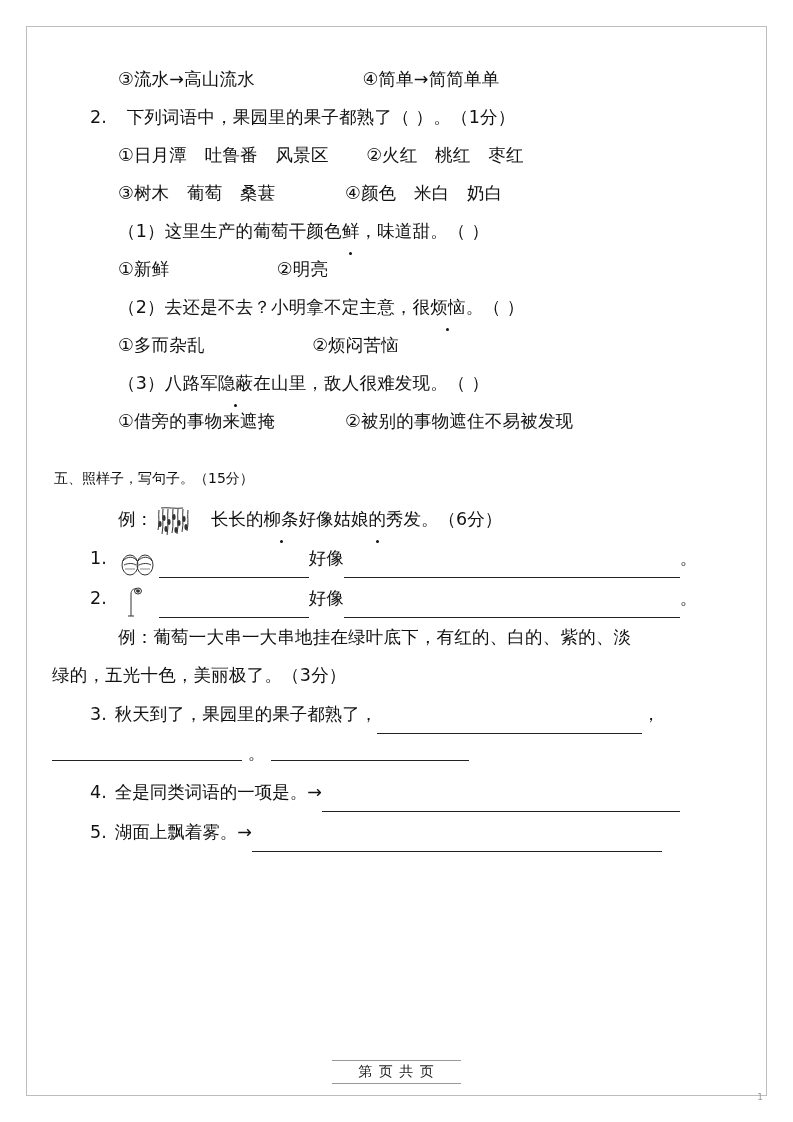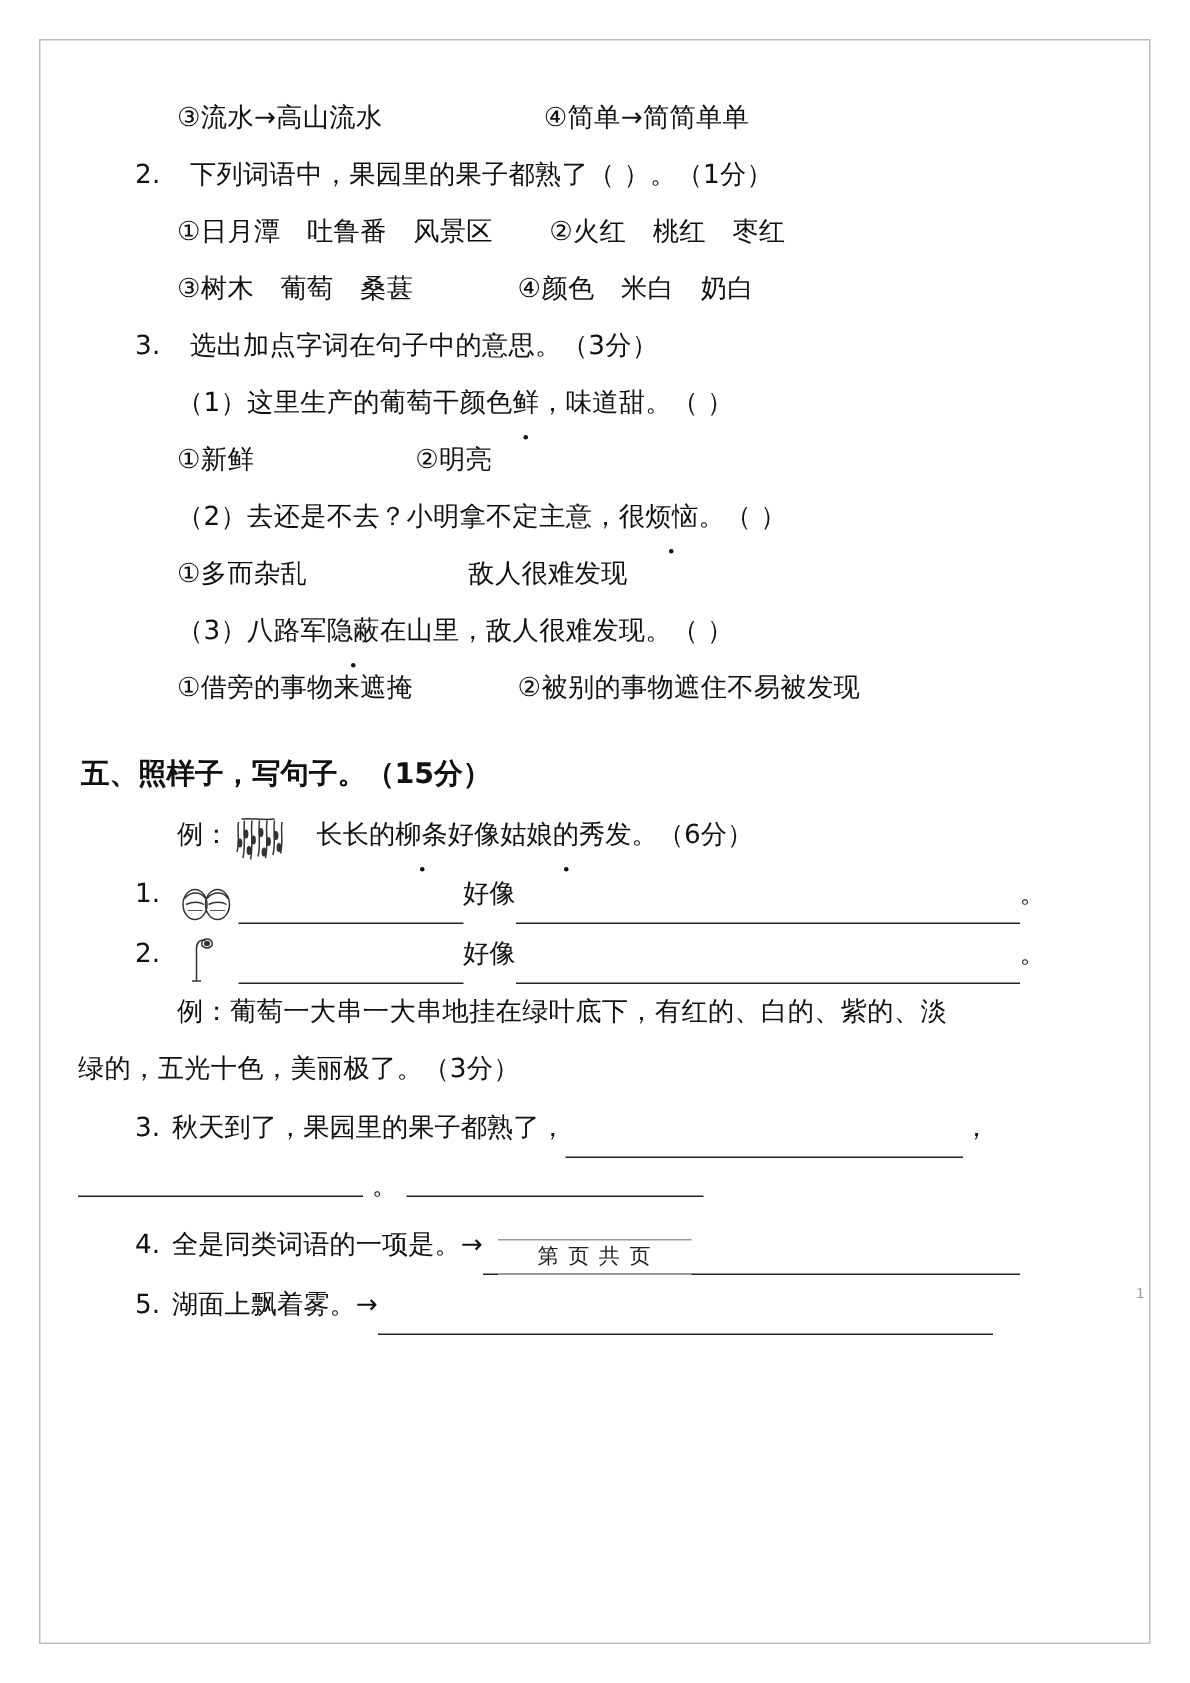--- a/index.html
+++ b/index.html
@@ -12,21 +12,21 @@
     height: 1122px;
     font-family: "DejaVu Sans", "Liberation Sans", sans-serif;
     color: #111111;
     position: relative;
     overflow: hidden;
   }
   .page {
     position: absolute;
     left: 0; top: 0;
     width: 793px;
-    height: 888px;
+    height: 1122px;
     box-sizing: border-box;
     padding: 60px 52px 40px 52px;
   }
   .frame {
     position: absolute;
     left: 26px; top: 26px;
     width: 741px;
     height: 1070px;
     border: 1px solid #bdbdbd;
     box-sizing: border-box;
@@ -60,22 +60,22 @@
     left: 50%;
     bottom: -5px;
     width: 3px;
     height: 3px;
     margin-left: -1.5px;
     border-radius: 50%;
     background: #111;
   }
 
   .section-title {
-    font-size: 19px;
-    font-weight: bold;
+    font-size: 14px;
+    font-weight: normal;
     line-height: 44px;
     padding-left: 2px;
     margin-top: 16px;
   }
 
   .answer-rule {
     display: inline-block;
     border-bottom: 1px solid #222;
     height: 17px;
     vertical-align: -2px;
@@ -149,42 +149,37 @@
     <span class="seg">①日月潭　吐鲁番　风景区</span>
     <span class="gap-sm"></span>
     <span class="seg">②火红　桃红　枣红</span>
   </div>
   <div class="line indent2">
     <span class="seg">③树木　葡萄　桑葚</span>
     <span class="gap-md"></span>
     <span class="seg">④颜色　米白　奶白</span>
   </div>
 
-  <div class="line num-item">
-    <span class="seg">3.</span>
-    <span class="blk" style="width:8px"></span>
-    <span class="seg">选出加点字词在句子中的意思。（3分）</span>
-  </div>
 
   <div class="line indent2">
     <span class="seg">（1）这里生产的葡萄干颜色</span><span class="dot-under">鲜</span><span class="seg">，味道甜。（          ）</span>
   </div>
   <div class="line indent2">
     <span class="seg">①新鲜</span>
     <span class="gap-lg"></span>
     <span class="seg">②明亮</span>
   </div>
 
   <div class="line indent2">
     <span class="seg">（2）去还是不去？小明拿不定主意，很</span><span class="dot-under">烦恼</span><span class="seg">。（          ）</span>
   </div>
   <div class="line indent2">
     <span class="seg">①多而杂乱</span>
     <span class="gap-lg"></span>
-    <span class="seg">敌人很难发现</span>
+    <span class="seg">②烦闷苦恼</span>
   </div>
 
   <div class="line indent2">
     <span class="seg">（3）八路军</span><span class="dot-under">隐蔽</span><span class="seg">在山里，敌人很难发现。（          ）</span>
   </div>
   <div class="line indent2">
     <span class="seg">①借旁的事物来遮掩</span>
     <span class="gap-md"></span>
     <span class="seg">②被别的事物遮住不易被发现</span>
   </div>

